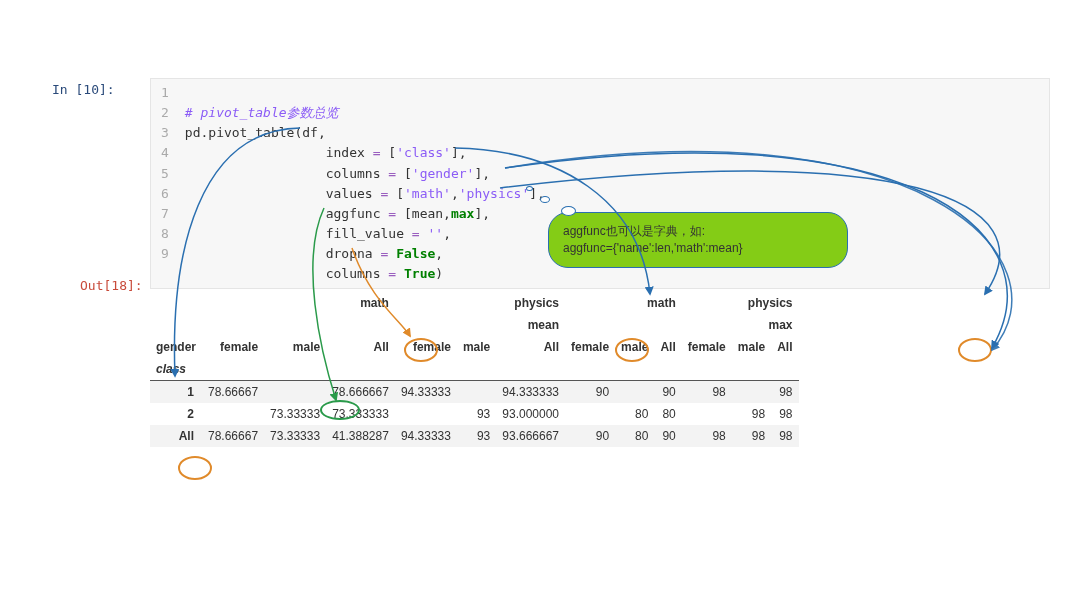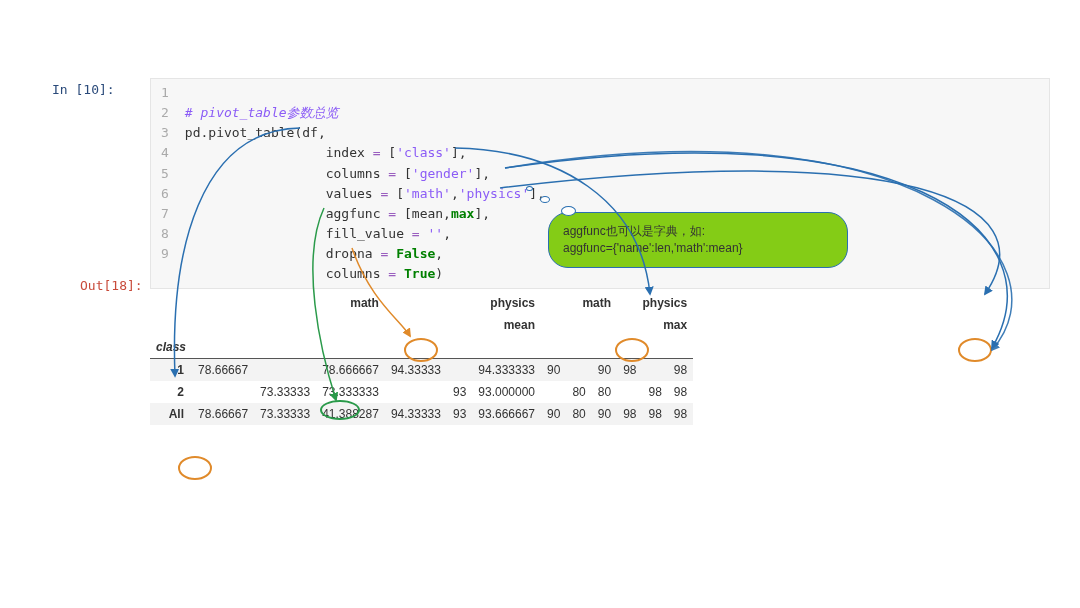--- a/index.html
+++ b/index.html
@@ -161,20 +161,35 @@
           <th colspan="3" style="text-align:right">math</th>
           <th colspan="3" style="text-align:right">physics</th>
           <th colspan="3" style="text-align:right">math</th>
           <th colspan="3" style="text-align:right">physics</th>
         </tr>
         <tr class="lvl-row">
           <th></th>
           <th colspan="6" style="text-align:right">mean</th>
           <th colspan="6" style="text-align:right">max</th>
         </tr>
+        <tr class="lvl-row">
+          <th class="idx-label">gender</th>
+          <th>female</th>
+            <th>male</th>
+            <th>All</th>
+          <th>female</th>
+            <th>male</th>
+            <th>All</th>
+          <th>female</th>
+            <th>male</th>
+            <th>All</th>
+          <th>female</th>
+            <th>male</th>
+            <th>All</th>
+        </tr>
         <tr class="lvl-row last-header">
           <th class="idx-label">class</th>
           <th colspan="12"></th>
         </tr>
       </thead>
       <tbody>
         <tr class="shade body-top">
           <th class="rowhead">1</th>
           <td>78.66667</td>
             <td></td>

